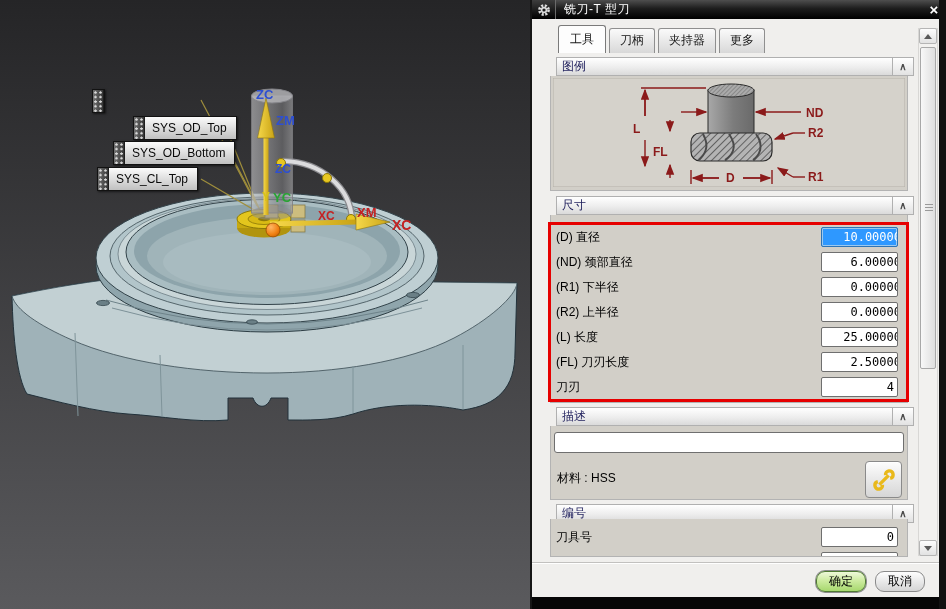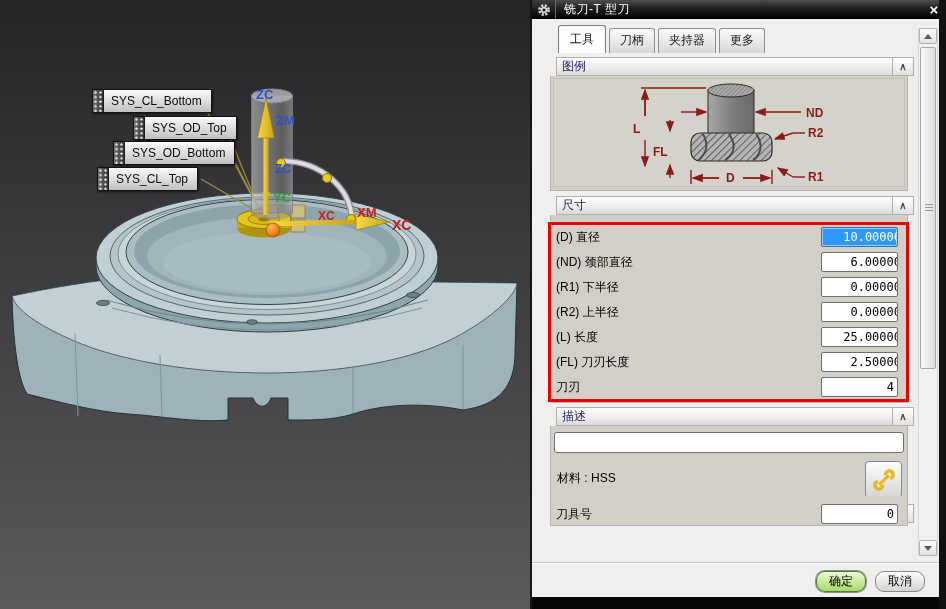--- a/index.html
+++ b/index.html
@@ -207,21 +207,20 @@
         <text x="262" y="201" font-size="12" fill="#d6c21a">Y</text>
         <text x="273" y="202" font-size="13" fill="#28a433">YC</text>
         <text x="318" y="220" font-size="12" fill="#c42222">XC</text>
         <text x="357" y="217" font-size="13" fill="#c42222">XM</text>
         <text x="392" y="230" font-size="14" fill="#c42222">XC</text>
       </g>
     </svg>
 
     <div class="sys-label" style="left:92px;top:89px">
       <span class="grip"></span>
-      <span class="txt">SYS_CL_Bottom</span>
     </div>
     <div class="sys-label" style="left:133px;top:116px">
       <span class="grip"></span>
       <span class="txt">SYS_OD_Top</span>
     </div>
     <div class="sys-label" style="left:113px;top:141px">
       <span class="grip"></span>
       <span class="txt">SYS_OD_Bottom</span>
     </div>
     <div class="sys-label" style="left:97px;top:167px">
@@ -376,21 +375,21 @@
             <circle cx="14" cy="21.5" r="3.8" fill="none" stroke="#e9b91b" stroke-width="3.4" stroke-dasharray="17 7" transform="rotate(-52 14 21.5)"></circle>
           </g>
         </svg>
       </div>
     </div>
 
     <div class="hdr" style="top:504px">
       <span class="t">编号</span>
       <span class="chev">∧</span>
     </div>
-    <div class="grpbody" style="top:496px;height:30px">
+    <div class="grpbody" style="top:519px;height:38px">
       <div class="dimrow" style="top:8px">
         <span class="rlabel">刀具号</span>
         <div class="fld noclip">
             <span class="val">0</span>
           </div>
       </div>
       <div class="fld" style="top:33px;height:12px"></div>
     </div>
 
     <div id="red-box"></div>

